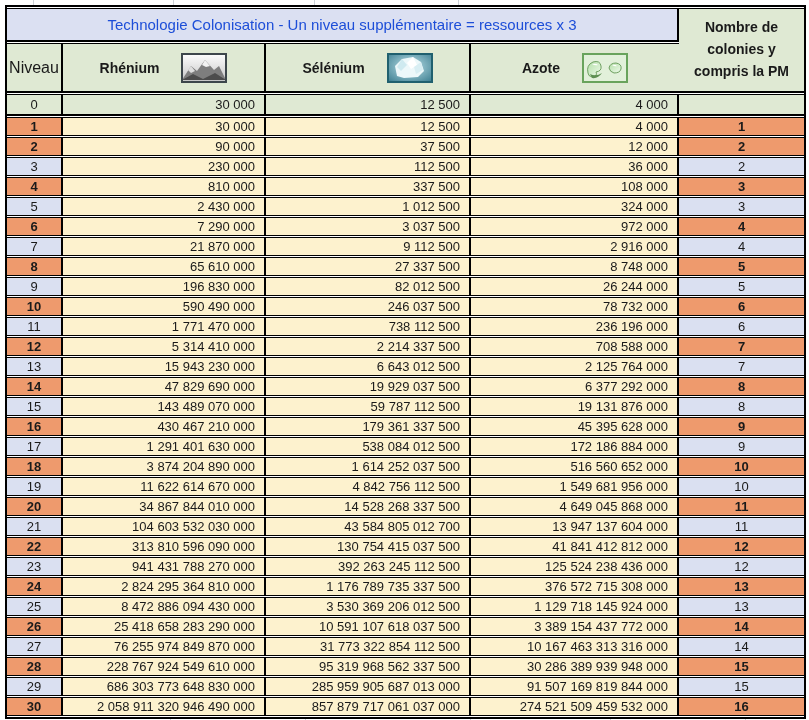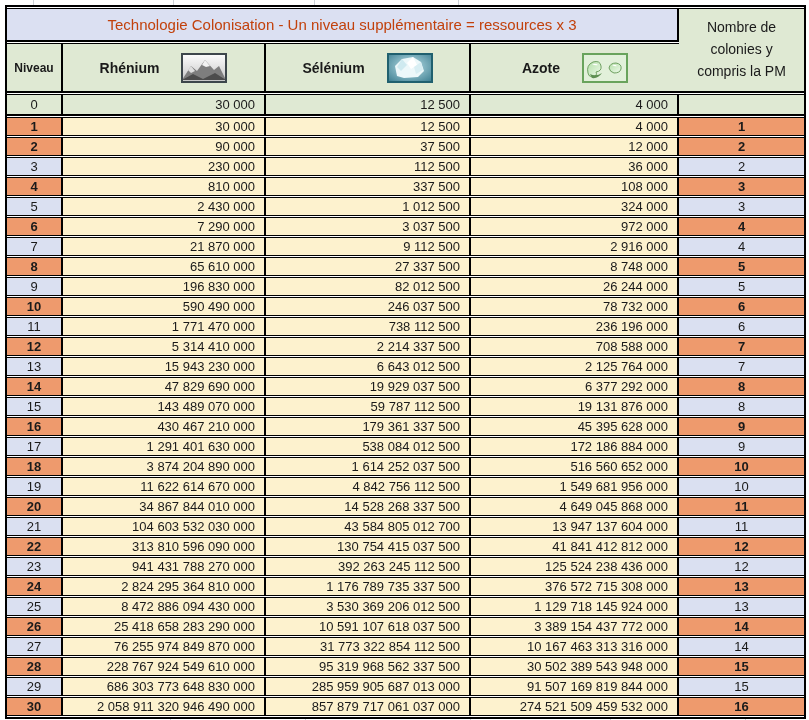--- a/index.html
+++ b/index.html
@@ -43,36 +43,36 @@
   }
   th:last-child, td:last-child { border-right: none; }
 
   
   .title-row th { height: 34px; border-bottom: 2px solid #000; }
   .cell-title {
     background: #dbe0f2;
     font-size: 15px;
     font-weight: normal;
     text-align: center;
-    color: #c2410c;
+    color: #1d4ed8;
   }
   .cell-colonies-head {
     background: #dfe9d3;
     font-size: 14px;
-    font-weight: normal;
+    font-weight: bold;
     text-align: center;
     line-height: 1.55;
     white-space: normal;
     border-bottom: 1px solid #9aa49a;
     padding: 0 6px;
   }
 
   
   .head-row th { height: 50px; background: #dfe9d3; border-bottom: 2px solid #000; }
-  .cell-niveau-head { font-size: 12px; font-weight: bold; text-align: center; }
+  .cell-niveau-head { font-size: 16px; font-weight: normal; text-align: center; }
   .res-head .wrap {
     display: flex; align-items: center; justify-content: center; gap: 22px;
   }
   .res-head .label { font-size: 14px; font-weight: bold; }
   .res-icon { display: block; }
 
   
   .base-row td { height: 22px; background: #dfe9d3; border-bottom: 2px solid #000; }
 
   
@@ -369,21 +369,21 @@
           <td class="col-niveau">27</td>
           <td class="col-num">76 255 974 849 870 000</td>
           <td class="col-num">31 773 322 854 112 500</td>
           <td class="col-num">10 167 463 313 316 000</td>
           <td class="col-colonies">14</td>
         </tr>
         <tr class="hl-orange">
           <td class="col-niveau">28</td>
           <td class="col-num">228 767 924 549 610 000</td>
           <td class="col-num">95 319 968 562 337 500</td>
-          <td class="col-num">30 502 389 543 948 000</td>
+          <td class="col-num">30 286 389 939 948 000</td>
           <td class="col-colonies">15</td>
         </tr>
         <tr class="hl-blue">
           <td class="col-niveau">29</td>
           <td class="col-num">686 303 773 648 830 000</td>
           <td class="col-num">285 959 905 687 013 000</td>
           <td class="col-num">91 507 169 819 844 000</td>
           <td class="col-colonies">15</td>
         </tr>
         <tr class="hl-orange">

